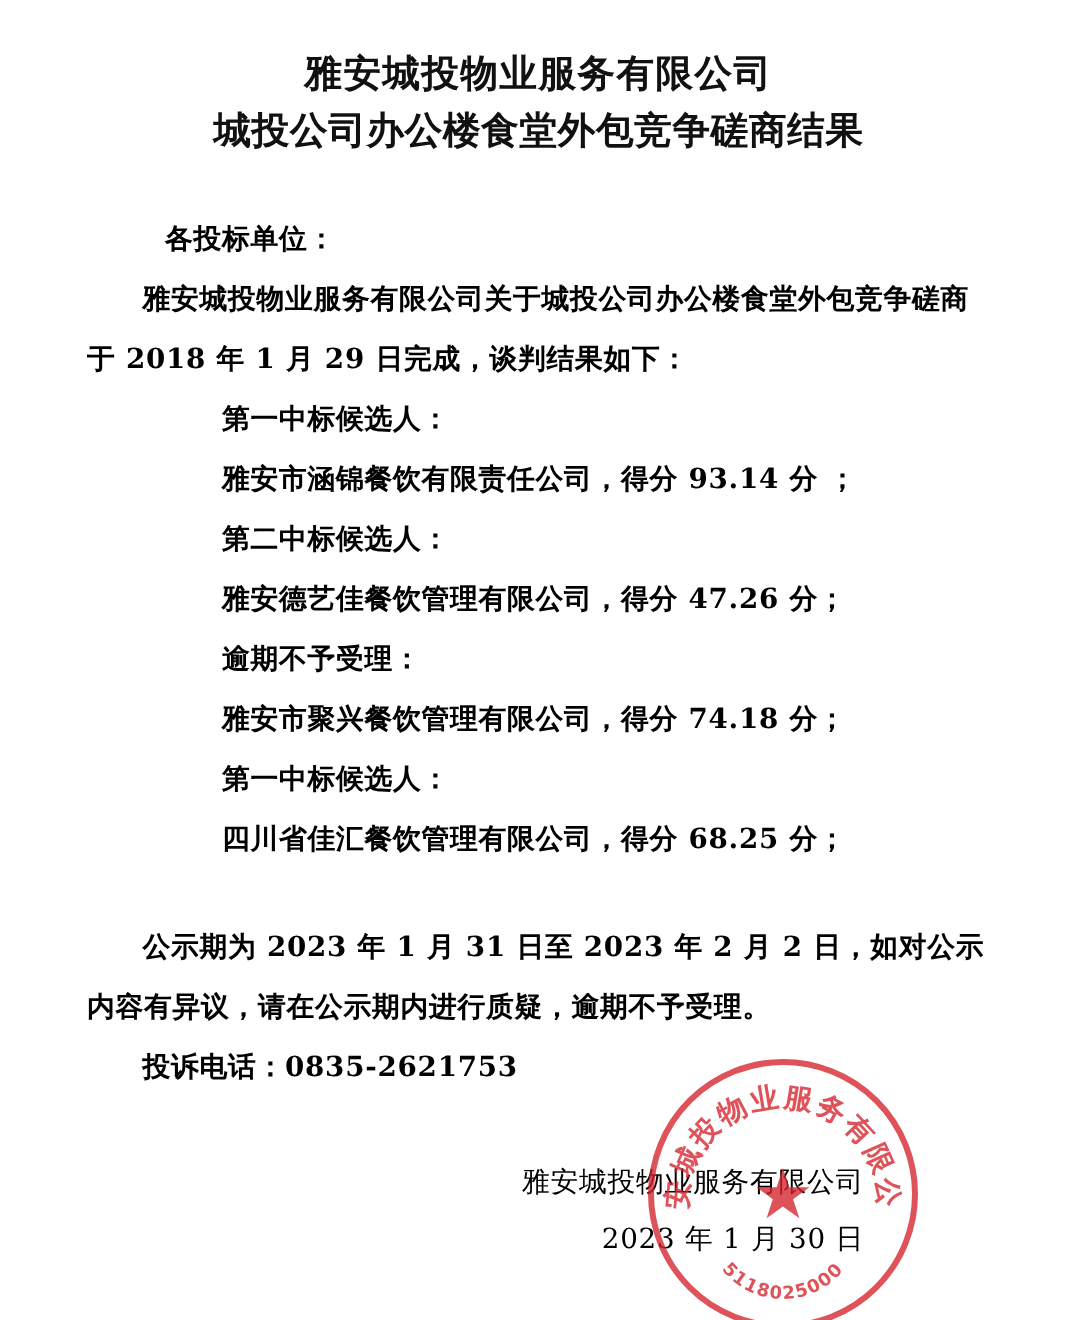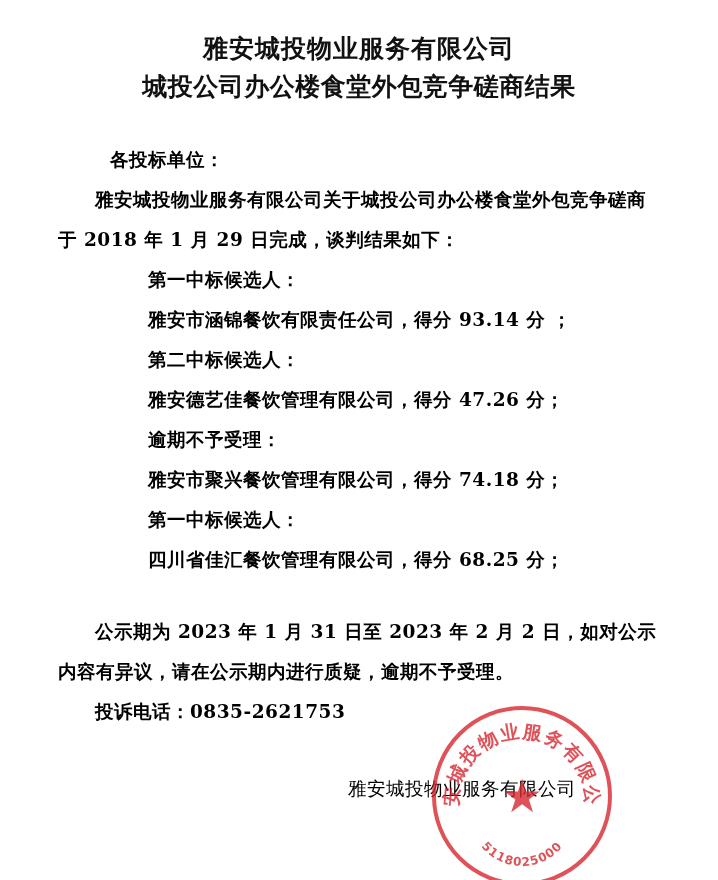--- a/index.html
+++ b/index.html
@@ -143,20 +143,21 @@
     <div class="gap"></div>
 
     <p class="para flow">公示期为 2023 年 1 月 31 日至 2023 年 2 月 2 日，如对公示内容有异议，请在公示期内进行质疑，逾期不予受理。</p>
 
     <p class="para flow">投诉电话：0835-2621753</p>
 
   </div>
 
   <div class="footer-block">
     <div>雅安城投物业服务有限公司</div>
+    <div>2023 年 1 月 30 日</div>
   </div>
 
   <div class="seal">
     <svg viewBox="0 0 172 172" aria-hidden="true">
       <defs>
         <path id="arcTopPath" d="M 22,92 A 64,64 0 0 1 150,92"></path>
         <path id="arcBottomPath" d="M 34,104 A 52,52 0 0 0 138,104"></path>
       </defs>
       <text class="arc-top">
         <textPath href="#arcTopPath" startOffset="50%" text-anchor="middle">雅安城投物业服务有限公司</textPath>

